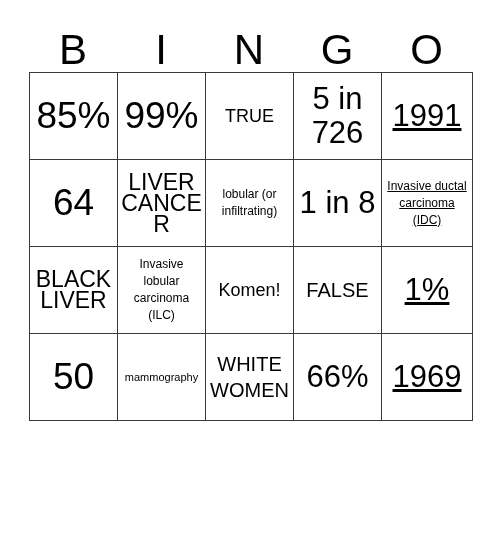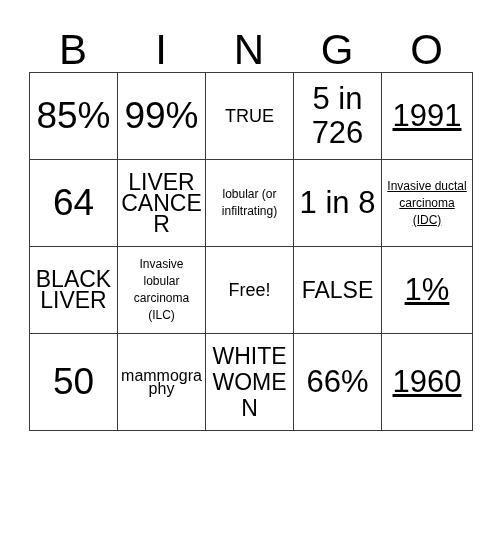--- a/index.html
+++ b/index.html
@@ -55,24 +55,24 @@
     word-wrap: break-word;
   }
   table.bingo td:last-child {
     width: 91px;
     text-decoration: underline;
   }
   
   .fs-xl   { font-size: 37px; line-height: 40px; }
   .fs-lg   { font-size: 31px; line-height: 34px; }
   .fs-md   { font-size: 18px; line-height: 30px; }
-  .fs-sm   { font-size: 23px; line-height: 26px; }
+  .fs-sm   { font-size: 20px; line-height: 26px; }
   .fs-xs   { font-size: 23px; line-height: 21px; }
   .fs-xxs  { font-size: 12px; line-height: 17px; }
-  .fs-tiny { font-size: 16px; line-height: 13px; }
+  .fs-tiny { font-size: 11px; line-height: 13px; }
 </style>
 </head>
 <body>
 
 <div id="card">
 
   <div class="header-row">
     <div class="header-cell">B</div>
     <div class="header-cell">I</div>
     <div class="header-cell">N</div>
@@ -92,27 +92,27 @@
       <tr>
         <td class="fs-xl">64</td>
         <td class="fs-xs">LIVER CANCER</td>
         <td class="fs-xxs">lobular (or infiltrating)</td>
         <td class="fs-lg">1 in 8</td>
         <td class="fs-xxs">Invasive ductal carcinoma (IDC)</td>
       </tr>
       <tr>
         <td class="fs-xs">BLACK LIVER</td>
         <td class="fs-xxs">Invasive lobular carcinoma (ILC)</td>
-        <td class="fs-md">Free!</td>
+        <td class="fs-md">Komen!</td>
         <td class="fs-sm">FALSE</td>
         <td class="fs-lg">1%</td>
       </tr>
       <tr>
         <td class="fs-xl">50</td>
         <td class="fs-tiny">mammography</td>
         <td class="fs-sm">WHITE WOMEN</td>
         <td class="fs-lg">66%</td>
-        <td class="fs-lg">1960</td>
+        <td class="fs-lg">1969</td>
       </tr>
     </tbody>
   </table>
 
 </div>
 
 </body></html>

